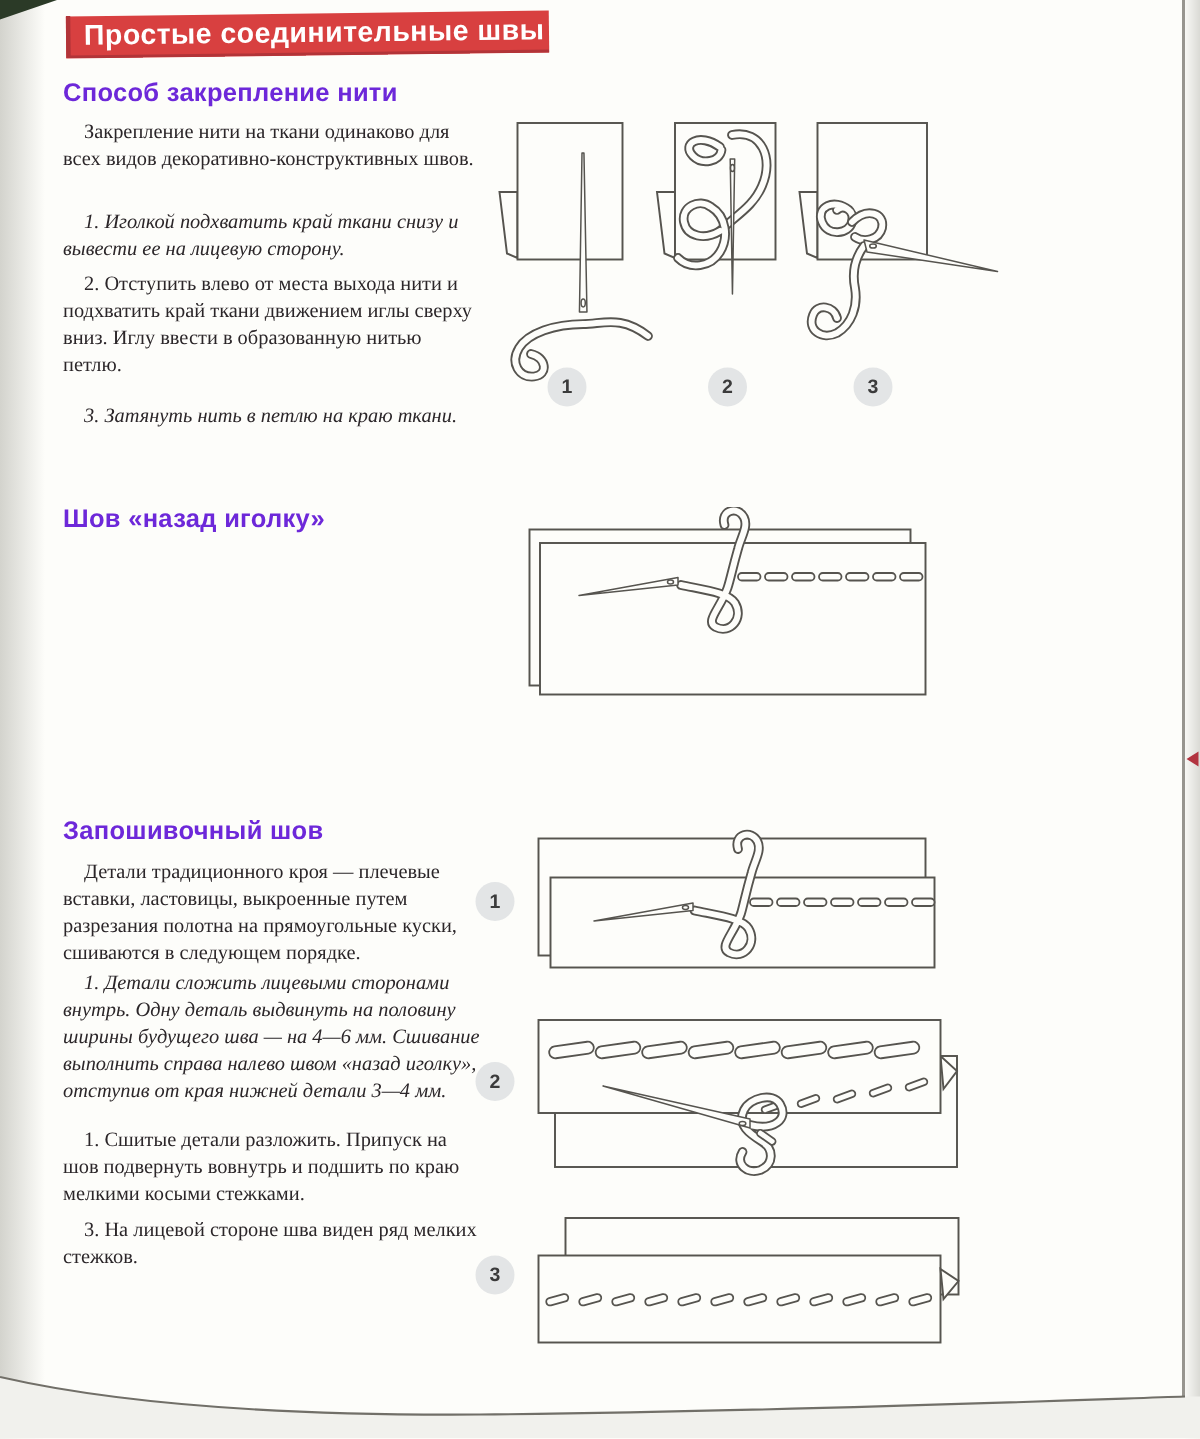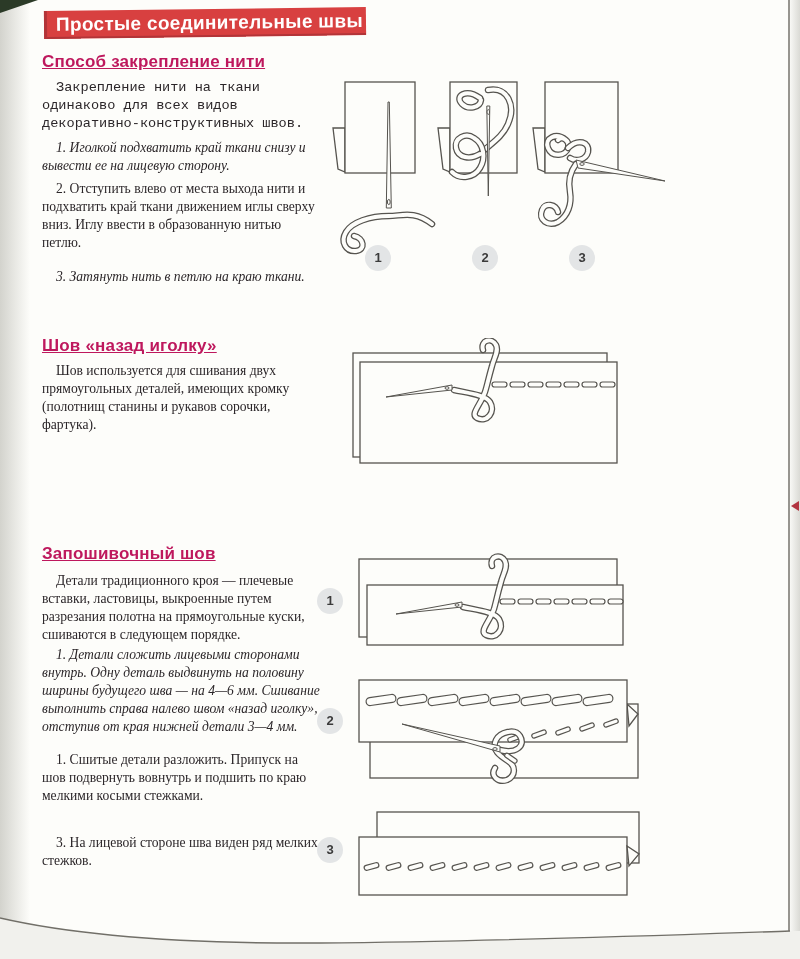--- a/index.html
+++ b/index.html
@@ -17,21 +17,21 @@
   .bookmark{position:absolute;left:791px;top:501px;width:0;height:0;
     border-right:8px solid #b23440;border-top:5px solid transparent;border-bottom:5px solid transparent;}
   .bottom-curve{position:absolute;left:0;top:900px;}
 
   
   .banner{position:absolute;left:44px;top:9px;width:310px;height:28px;background:#d84040;
     color:#ffffff;font:700 19px/28px "Liberation Sans","DejaVu Sans",sans-serif;
     padding-left:12px;letter-spacing:.3px;transform:rotate(-.7deg);
     box-shadow:inset 3px -2px 0 #b23438;}
   .sec-h{position:absolute;left:42px;font:700 17px/20px "Liberation Sans","DejaVu Sans",sans-serif;
-    color:#be185d;letter-spacing:.2px;text-decoration:underline;}
+    color:#6d28d9;letter-spacing:.2px;}
   .para{position:absolute;left:42px;width:278px;font-size:13.6px;line-height:18px;color:#2b2629;}
   .para p{margin:0;text-indent:14px;}
 
   .num-badge{position:absolute;width:26px;height:26px;border-radius:50%;background:#e3e5e6;
     color:#3b3b3b;font:700 13px/26px "Liberation Sans","DejaVu Sans",sans-serif;text-align:center;}
 
   
   .fig{position:absolute;}
   .fab{fill:#fdfdfa;stroke:#56544f;stroke-width:1.3;}
   .ndl{fill:#fdfdfa;stroke:#56544f;stroke-width:1;stroke-linejoin:round;}
@@ -51,21 +51,21 @@
 <svg class="bottom-curve" width="800" height="59">
   <path d="M 0,18 C 70,34 170,44 320,43 C 520,41 700,34 790,31 L 800,31 L 800,59 L 0,59 Z" fill="#f1f1ed"></path>
   <path d="M 0,18 C 70,34 170,44 320,43 C 520,41 700,34 790,31" fill="none" stroke="#716f68" stroke-width="1.4"></path>
 </svg>
 
 <div class="banner">
   <span>Простые соединительные швы</span>
 </div>
 
 <div class="sec-h" style="top:52px;">Способ закрепление нити</div>
-<div class="para" style="top:79px;font-family:Liberation Mono, monospace;">
+<div class="para" style="top:79px;">
     <p>Закрепление нити на ткани одинаково для всех видов декоративно-конструктивных швов.</p>
   </div>
 <div class="para" style="top:139px;font-style:italic;">
     <p>1. Иголкой подхватить край ткани снизу и вывести ее на лицевую сторону.</p>
   </div>
 <div class="para" style="top:180px;">
     <p>2. Отступить влево от места выхода нити и подхватить край ткани движением иглы сверху вниз. Иглу ввести в образованную нитью петлю.</p>
   </div>
 <div class="para" style="top:268px;font-style:italic;">
     <p>3. Затянуть нить в петлю на краю ткани.</p>
@@ -113,21 +113,20 @@
     <polygon class="ndl" points="246,84 335,105 248,92"></polygon>
     <ellipse class="eye" cx="252" cy="88" rx="2.2" ry="1.4"></ellipse>
   </g>
 </svg>
 <div class="num-badge" style="left:365px;top:245px;">1</div>
 <div class="num-badge" style="left:472px;top:245px;">2</div>
 <div class="num-badge" style="left:569px;top:245px;">3</div>
 
 <div class="sec-h" style="top:336px;">Шов «назад иголку»</div>
 <div class="para" style="top:362px;">
-  <p>Шов используется для сшивания двух прямоугольных деталей, имеющих кромку (полотнищ станины и рукавов сорочки, фартука).</p>
 </div>
 
 <svg class="fig" style="left:340px;top:338px;" width="310" height="135" viewBox="0 0 310 135">
   <rect class="fab" x="13" y="15" width="254" height="104"></rect>
   <rect class="fab" x="20" y="24" width="257" height="101"></rect>
   <g>
     <rect class="dash" x="152" y="44" width="15" height="5" rx="2.5"></rect>
     <rect class="dash" x="170" y="44" width="15" height="5" rx="2.5"></rect>
     <rect class="dash" x="188" y="44" width="15" height="5" rx="2.5"></rect>
     <rect class="dash" x="206" y="44" width="15" height="5" rx="2.5"></rect>
@@ -146,21 +145,21 @@
 <div class="sec-h" style="top:544px;">Запошивочный шов</div>
 <div class="para" style="top:572px;">
     <p>Детали традиционного кроя — плечевые вставки, ластовицы, выкроенные путем разрезания полотна на прямоугольные куски, сшиваются в следующем порядке.</p>
   </div>
 <div class="para" style="top:646px;font-style:italic;">
     <p>1. Детали сложить лицевыми сторонами внутрь. Одну деталь выдвинуть на половину ширины будущего шва — на 4—6 мм. Сшивание выполнить справа налево швом «назад иголку», отступив от края нижней детали 3—4 мм.</p>
   </div>
 <div class="para" style="top:751px;">
     <p>1. Сшитые детали разложить. Припуск на шов подвернуть вовнутрь и подшить по краю мелкими косыми стежками.</p>
   </div>
-<div class="para" style="top:834px;">
+<div class="para" style="top:811px;">
     <p>3. На лицевой стороне шва виден ряд мелких стежков.</p>
   </div>
 
 <div class="num-badge" style="left:317px;top:588px;">1</div>
 <svg class="fig" style="left:350px;top:552px;" width="290" height="105" viewBox="0 0 290 105">
   <rect class="fab" x="9" y="7" width="258" height="78"></rect>
   <rect class="fab" x="17" y="33" width="256" height="60"></rect>
   <g>
     <rect class="dash" x="150" y="47" width="15" height="5" rx="2.5"></rect>
     <rect class="dash" x="168" y="47" width="15" height="5" rx="2.5"></rect>

